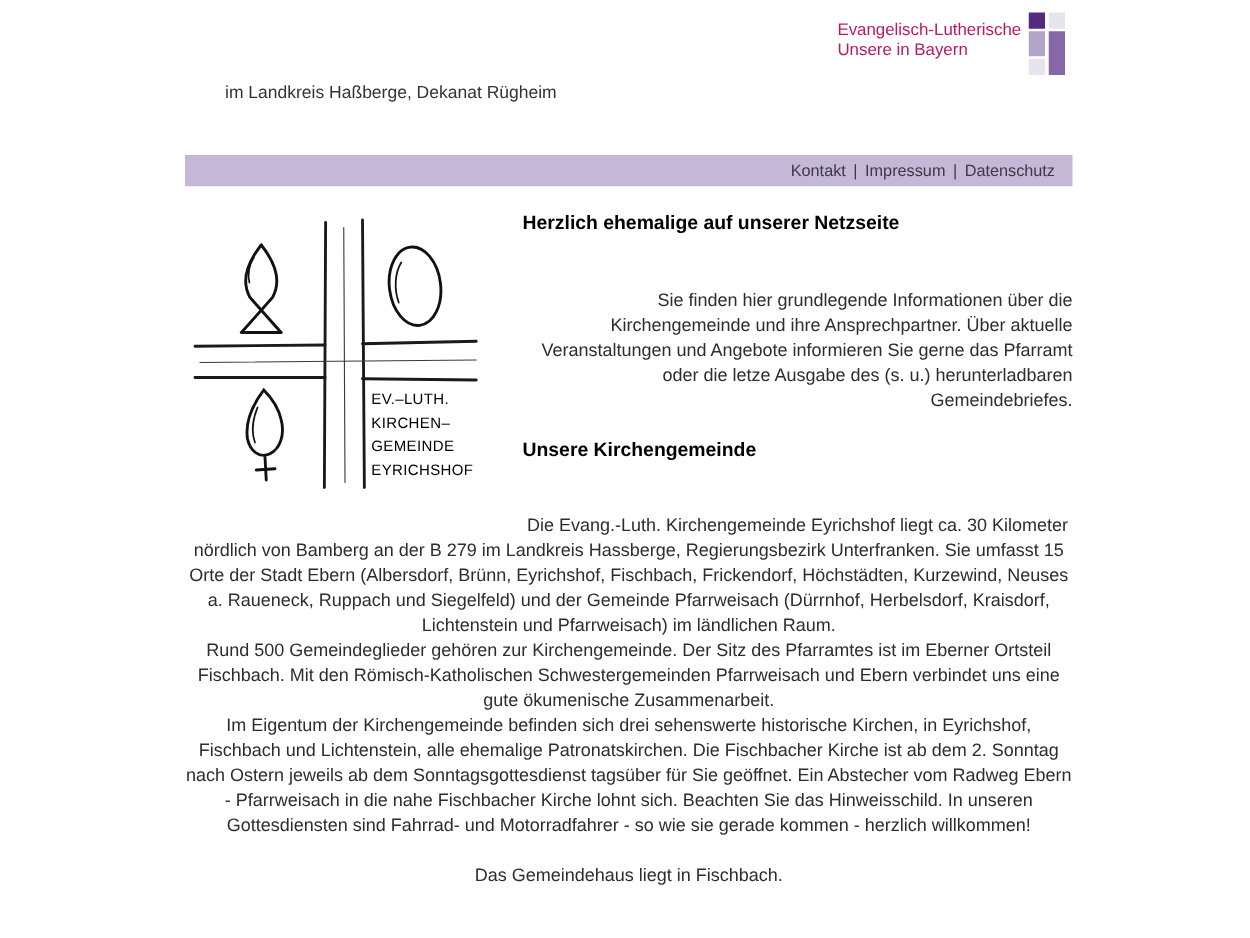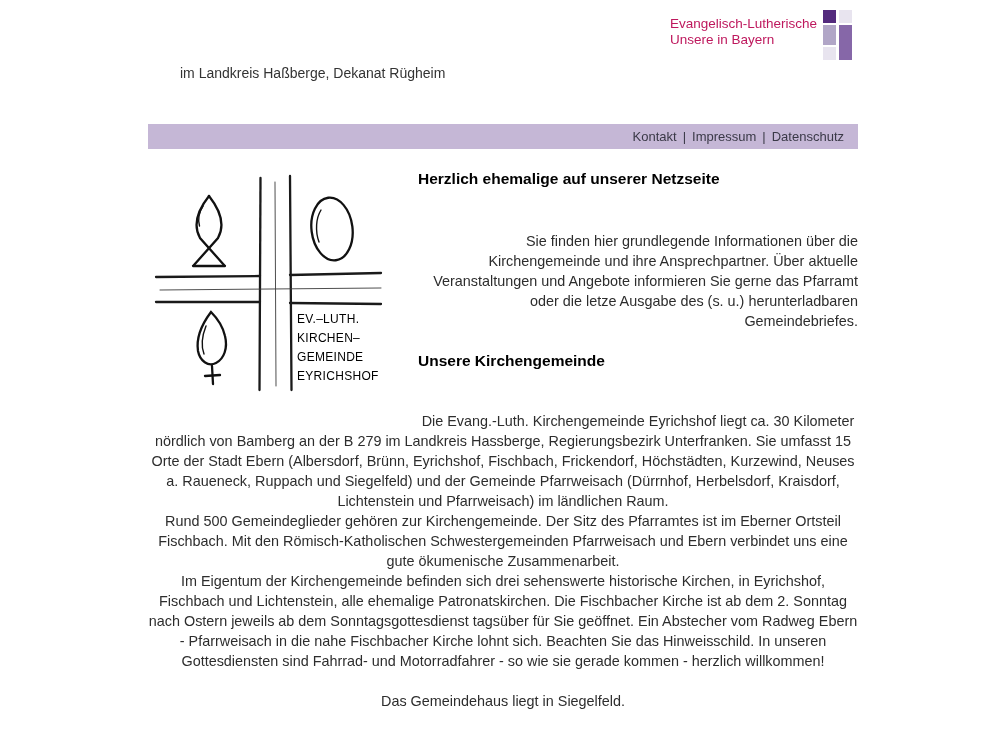--- a/index.html
+++ b/index.html
@@ -133,17 +133,17 @@
 
     <h2 class="h-welcome">Herzlich ehemalige auf unserer Netzseite</h2>
     <p class="intro">Sie finden hier grundlegende Informationen über die Kirchengemeinde und ihre Ansprechpartner. Über aktuelle Veranstaltungen und Angebote informieren Sie gerne das Pfarramt oder die letze Ausgabe des (s. u.) herunterladbaren Gemeindebriefes.</p>
     <h2 class="h-parish">Unsere Kirchengemeinde</h2>
 
     <div class="bodytext">
         <div class="line">Die Evang.-Luth. Kirchengemeinde Eyrichshof liegt ca. 30 Kilometer nördlich von Bamberg an der B 279 im Landkreis Hassberge, Regierungsbezirk Unterfranken. Sie umfasst 15 Orte der Stadt Ebern (Albersdorf, Brünn, Eyrichshof, Fischbach, Frickendorf, Höchstädten, Kurzewind, Neuses a. Raueneck, Ruppach und Siegelfeld) und der Gemeinde Pfarrweisach (Dürrnhof, Herbelsdorf, Kraisdorf, Lichtenstein und Pfarrweisach) im ländlichen Raum.</div>
         <div class="line">Rund 500 Gemeindeglieder gehören zur Kirchengemeinde. Der Sitz des Pfarramtes ist im Eberner Ortsteil Fischbach. Mit den Römisch-Katholischen Schwestergemeinden Pfarrweisach und Ebern verbindet uns eine gute ökumenische Zusammenarbeit.</div>
         <div class="line">Im Eigentum der Kirchengemeinde befinden sich drei sehenswerte historische Kirchen, in Eyrichshof, Fischbach und Lichtenstein, alle ehemalige Patronatskirchen. Die Fischbacher Kirche ist ab dem 2. Sonntag nach Ostern jeweils ab dem Sonntagsgottesdienst tagsüber für Sie geöffnet. Ein Abstecher vom Radweg Ebern - Pfarrweisach in die nahe Fischbacher Kirche lohnt sich. Beachten Sie das Hinweisschild. In unseren Gottesdiensten sind Fahrrad- und Motorradfahrer - so wie sie gerade kommen - herzlich willkommen!</div>
         <div class="line"></div>
-        <div class="line">Das Gemeindehaus liegt in Siegelfeld.</div>
+        <div class="line">Das Gemeindehaus liegt in Fischbach.</div>
       </div>
 
   </div>
 </div>
 
 </body></html>

